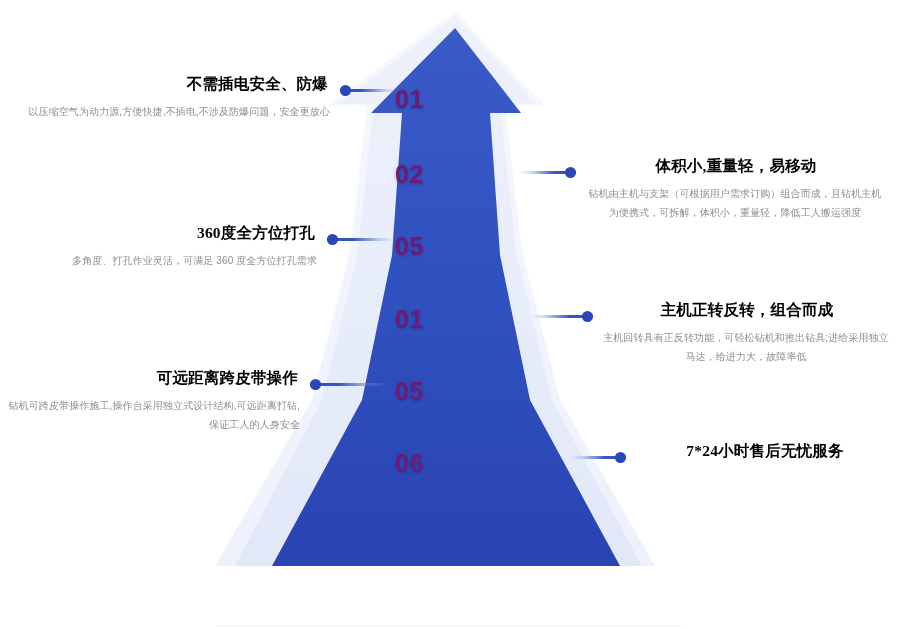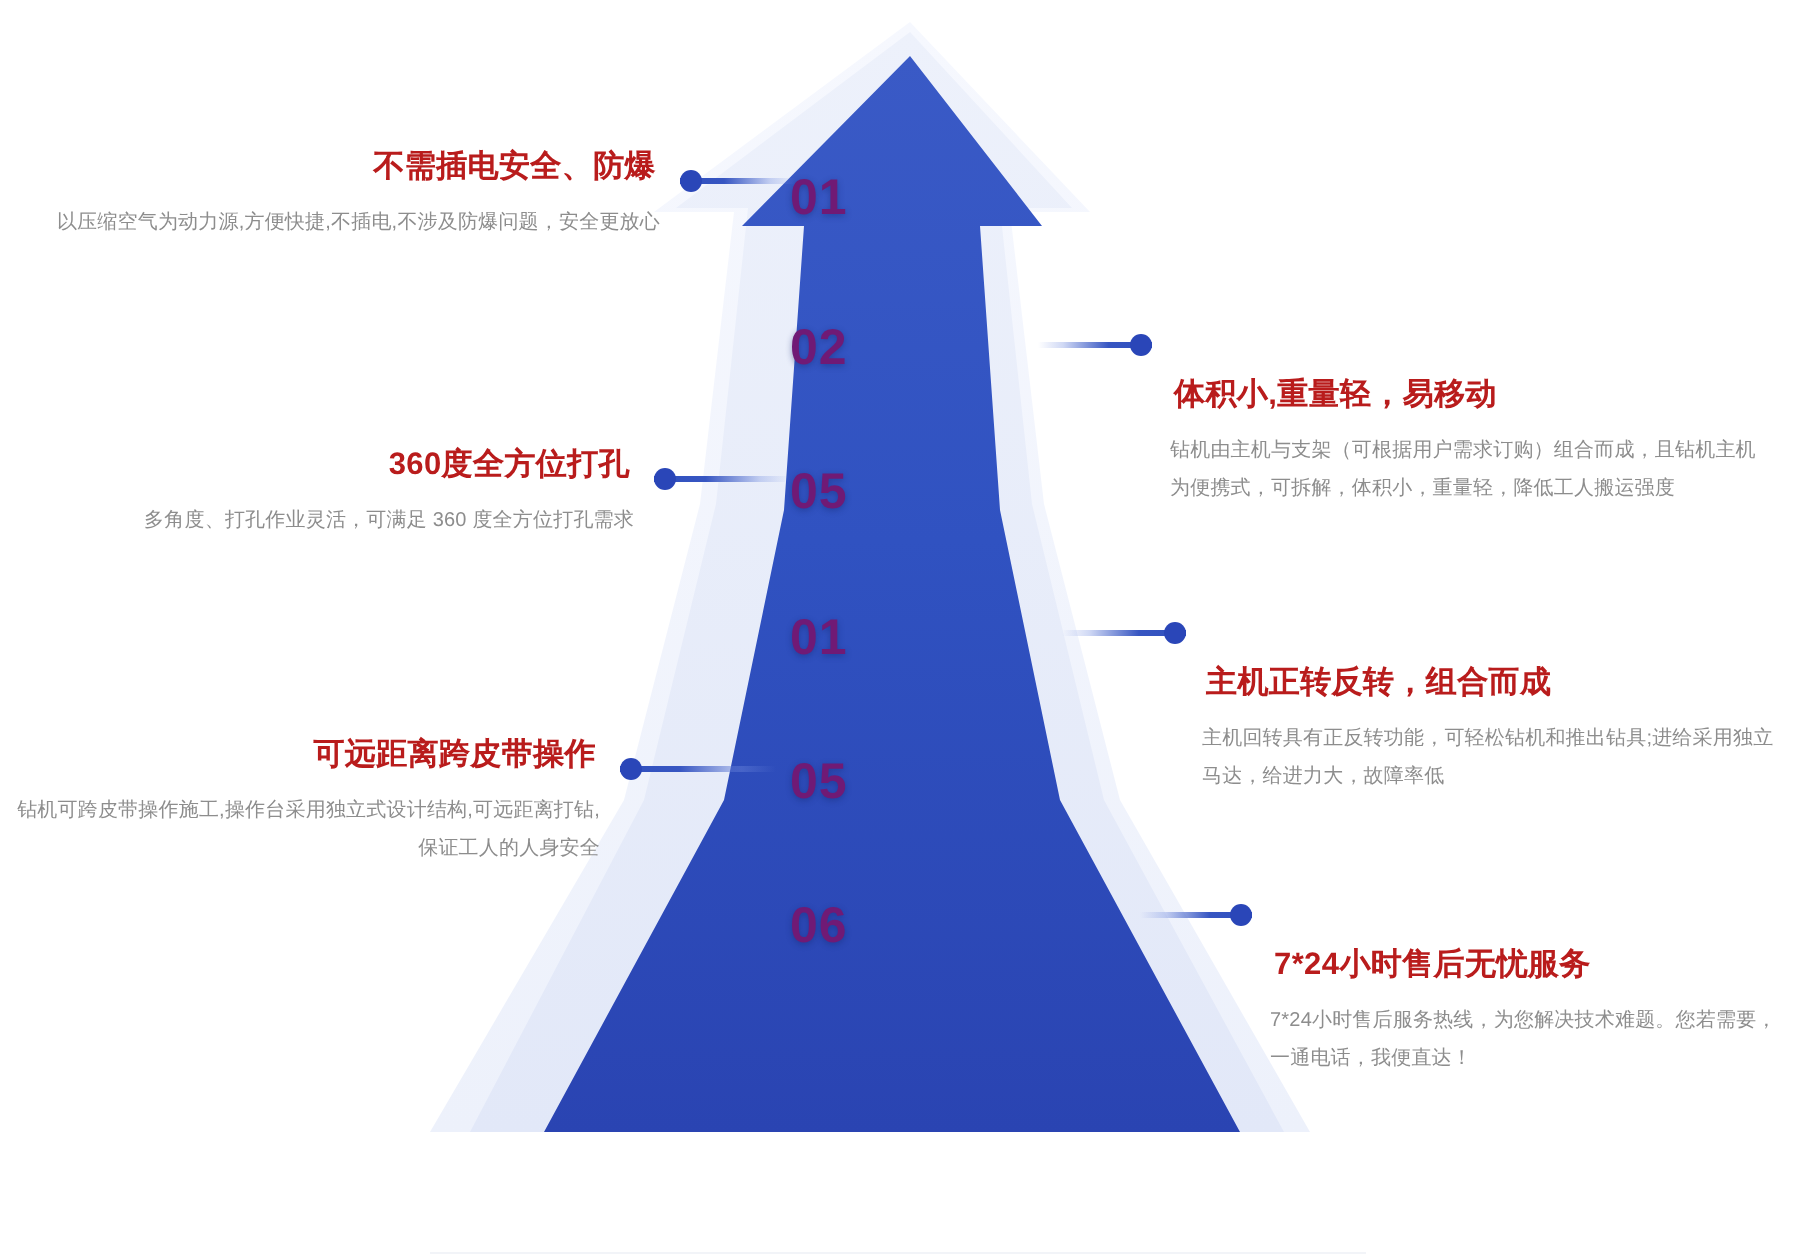--- a/index.html
+++ b/index.html
@@ -30,38 +30,38 @@
   }
 
   
   .feature {
     position: absolute;
     width: 300px;
   }
   .feature .f-title {
     font-size: 15.5px;
     font-weight: bold;
-    color: #b91c1c;
+    color: #000000;
     line-height: 1.35;
     letter-spacing: 0.2px;
     white-space: nowrap;
+    font-family: Liberation Serif, serif;
   }
   .feature .f-desc {
     font-size: 10px;
     color: #8d8d8d;
     line-height: 1.95;
     margin-top: 7px;
     letter-spacing: 0.1px;
   }
   .feature.left {
     text-align: right;
   }
   .feature.right {
-    text-align: left;
-    margin-top: 32px;
+    text-align: center;
   }
   .feature.left .f-title { padding-right: 2px; }
   .feature.right .f-title { padding-left: 2px; }
 
   
   .connector {
     position: absolute;
     height: 11px;
   }
   .connector .line {
@@ -231,18 +231,17 @@
     <div class="f-desc">主机回转具有正反转功能，可轻松钻机和推出钻具;进给采用独立马达，给进力大，故障率低</div>
   </div>
 
   <div class="feature left" style="left:5px; top:368px; width:295px;">
     <div class="f-title">可远距离跨皮带操作</div>
     <div class="f-desc">钻机可跨皮带操作施工,操作台采用独立式设计结构,可远距离打钻,保证工人的人身安全</div>
   </div>
 
   <div class="feature right" style="left:635px; top:441px; width:258px;">
     <div class="f-title">7*24小时售后无忧服务</div>
-    <div class="f-desc">7*24小时售后服务热线，为您解决技术难题。您若需要，一通电话，我便直达！</div>
   </div>
 
   <div id="bottom-divider"></div>
 
 </div>
 
 </body></html>

